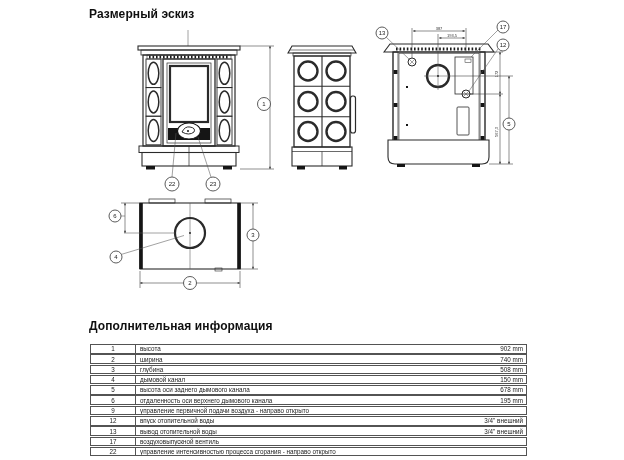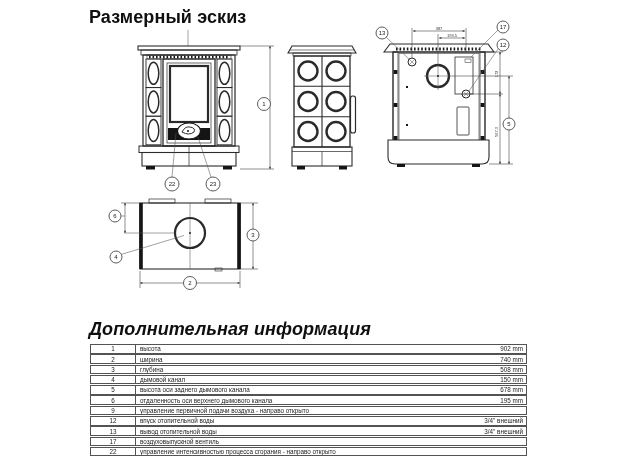--- a/index.html
+++ b/index.html
@@ -2,24 +2,24 @@
 <html><head>
 <meta charset="utf-8">
 <style>
   html,body{margin:0;padding:0;}
   body{
     width:624px;height:460px;background:#ffffff;position:relative;overflow:hidden;
     font-family:"Liberation Sans",sans-serif;color:#1a1a1a;
   }
   .section-title{
     position:absolute;left:89px;font-weight:bold;color:#0f0f0f;
-    font-size:18px;letter-spacing:.1px;
+    font-size:12px;letter-spacing:.1px;
   }
   #drawing-title{top:7px;}
-  #info-title{top:319px;font-style:italic;}
+  #info-title{top:319px;}
   svg.drawing{position:absolute;left:0;top:0;}
   svg .ln{stroke:#2a2a2a;fill:none;}
   svg .thin{stroke:#555;stroke-width:.55;fill:none;}
   svg .dimln{stroke:#444;stroke-width:.6;fill:none;}
   svg text{font-family:"Liberation Sans",sans-serif;fill:#222;}
   svg text.co{font-size:6px;}
   svg text.dim{font-size:4px;fill:#333;}
   .co-circle{fill:#ffffff;stroke:#4a4a4a;stroke-width:.9;}
   
   .table{

